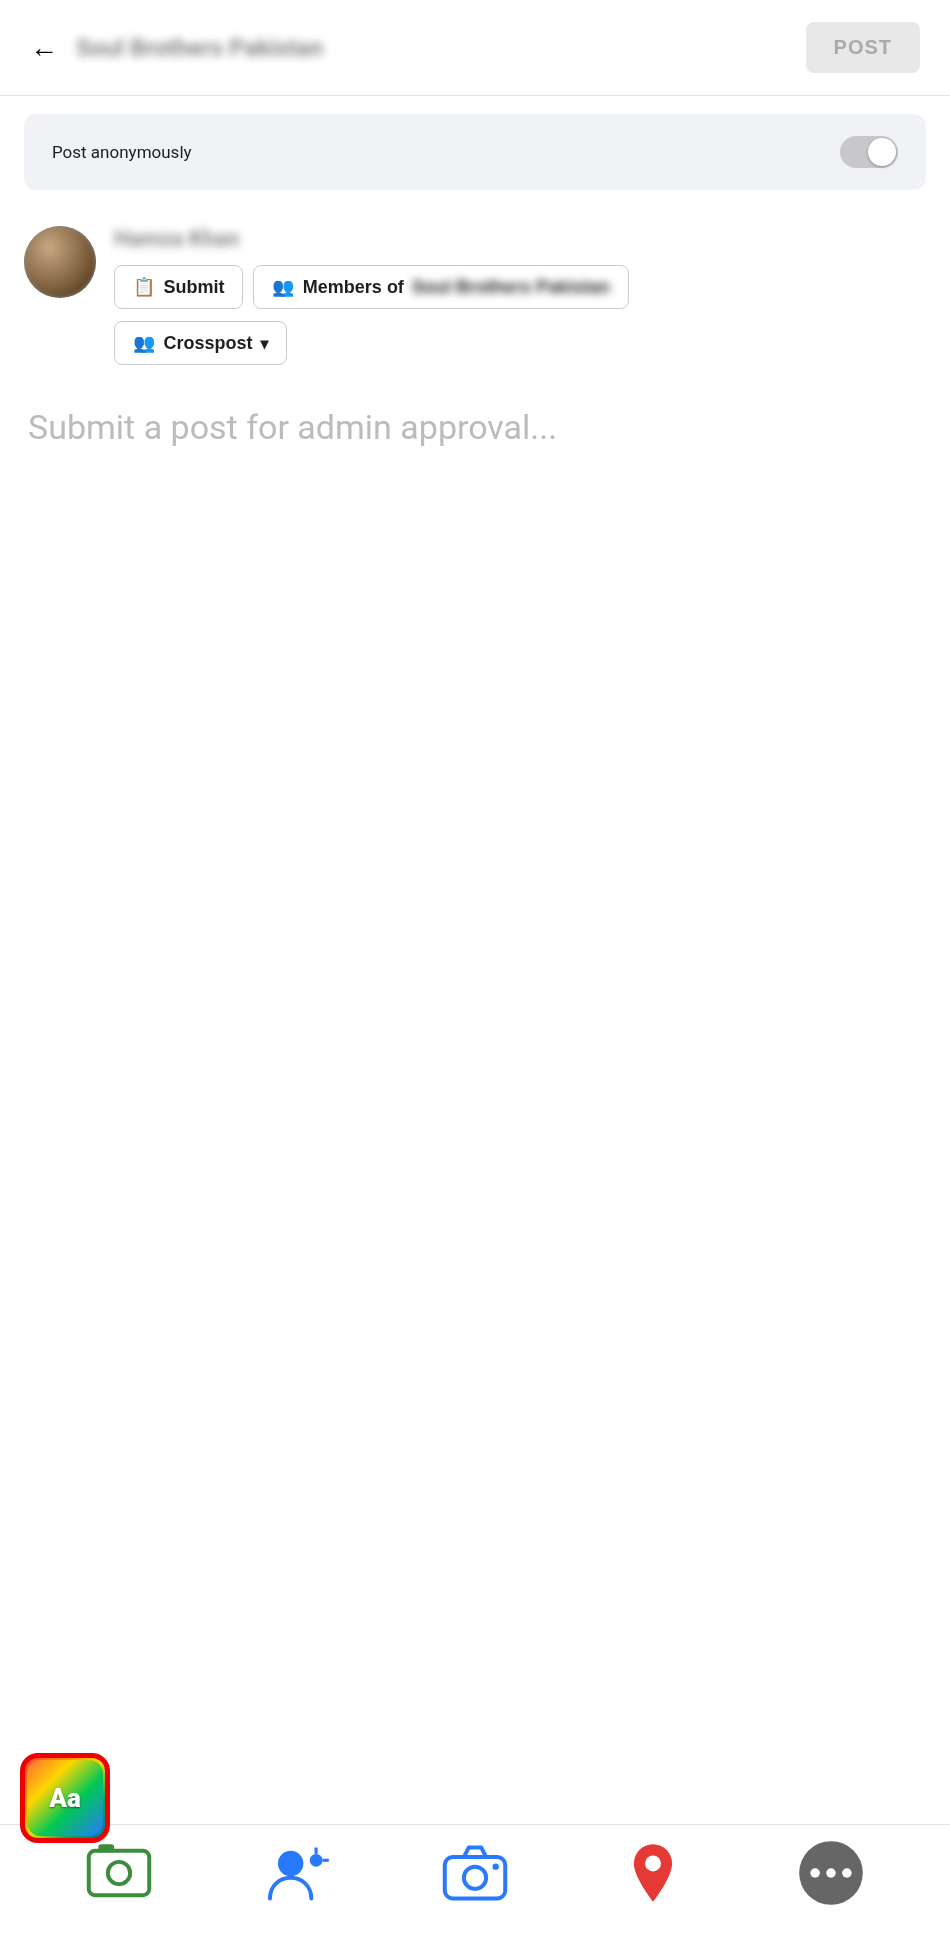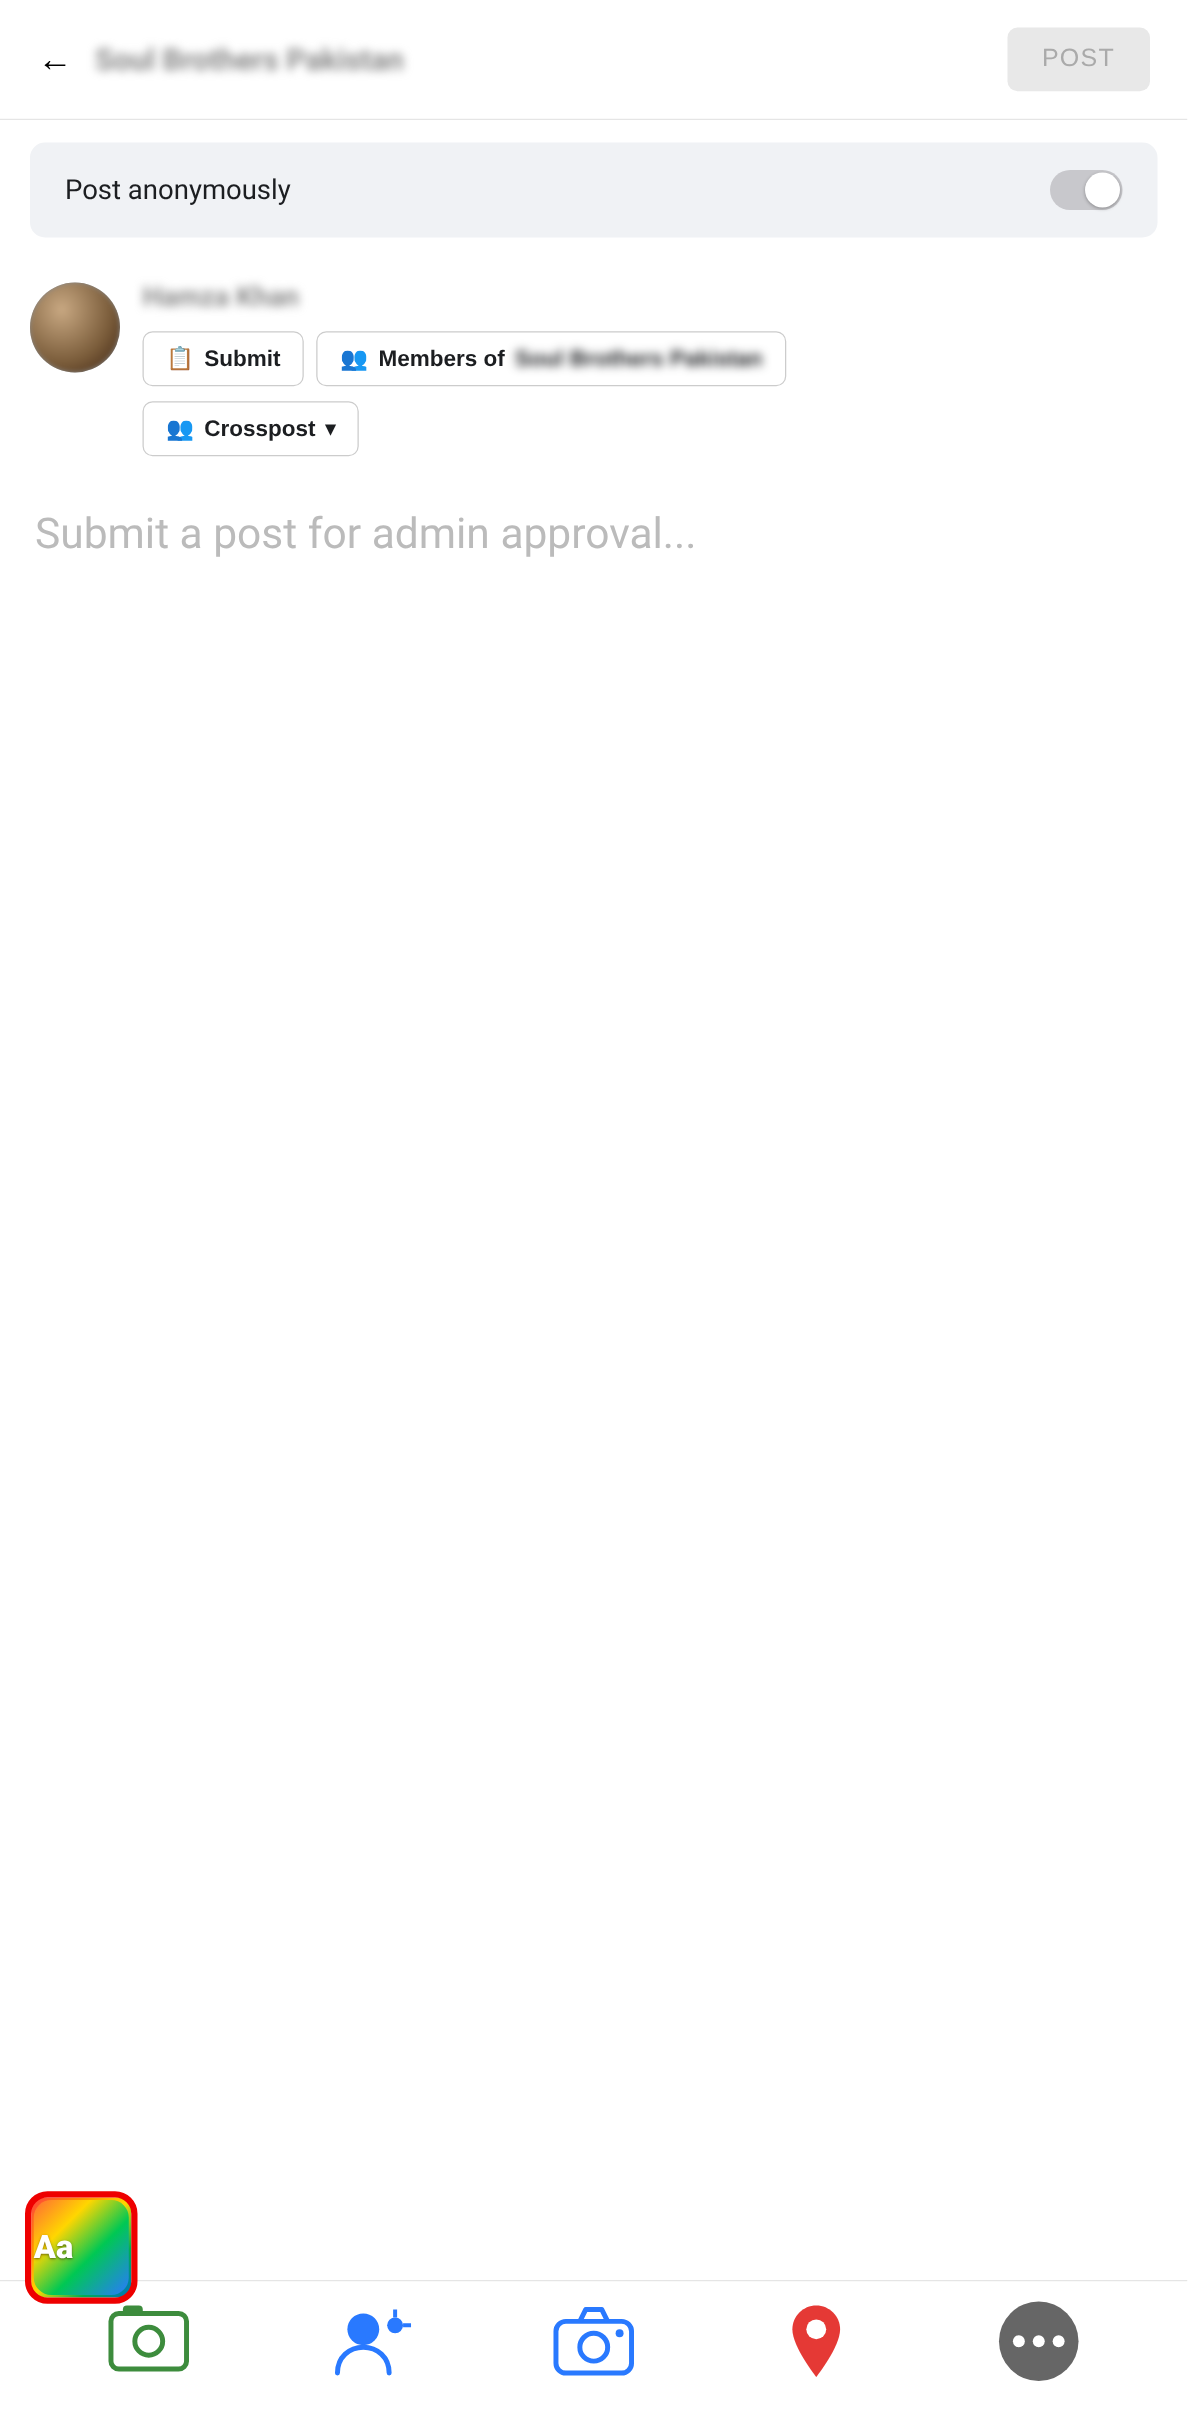--- a/index.html
+++ b/index.html
@@ -49,39 +49,39 @@
       filter: blur(4px);
       user-select: none;
     }
 
     .post-button {
       background: #e8e8e8;
       border: none;
       border-radius: 8px;
       padding: 14px 28px;
       font-size: 20px;
-      font-weight: 400;
+      font-weight: 700;
       color: #aaa;
       cursor: not-allowed;
       letter-spacing: 1px;
     }
 
     
     .anonymous-bar {
       background: #f0f2f5;
       margin: 18px 24px;
       border-radius: 12px;
       padding: 22px 28px;
       display: flex;
       align-items: center;
       justify-content: space-between;
     }
 
     .anonymous-label {
-      font-size: 22px;
+      font-size: 17px;
       color: #1c1e21;
     }
 
     .toggle {
       width: 58px;
       height: 32px;
       background: #c8c8cc;
       border-radius: 16px;
       position: relative;
       cursor: pointer;
@@ -219,20 +219,21 @@
       cursor: pointer;
     }
 
     .font-btn-inner {
       width: 76px;
       height: 76px;
       border-radius: 14px;
       background: linear-gradient(135deg, #ff6b35 0%, #ffd600 30%, #00c853 60%, #2979ff 100%);
       display: flex;
       align-items: center;
+      justify-content: center;
       font-size: 26px;
       font-weight: 900;
       color: white;
       text-shadow: 0 1px 2px rgba(0,0,0,0.5);
     }
 
     .toolbar-icons {
       display: flex;
       align-items: center;
       justify-content: space-around;

